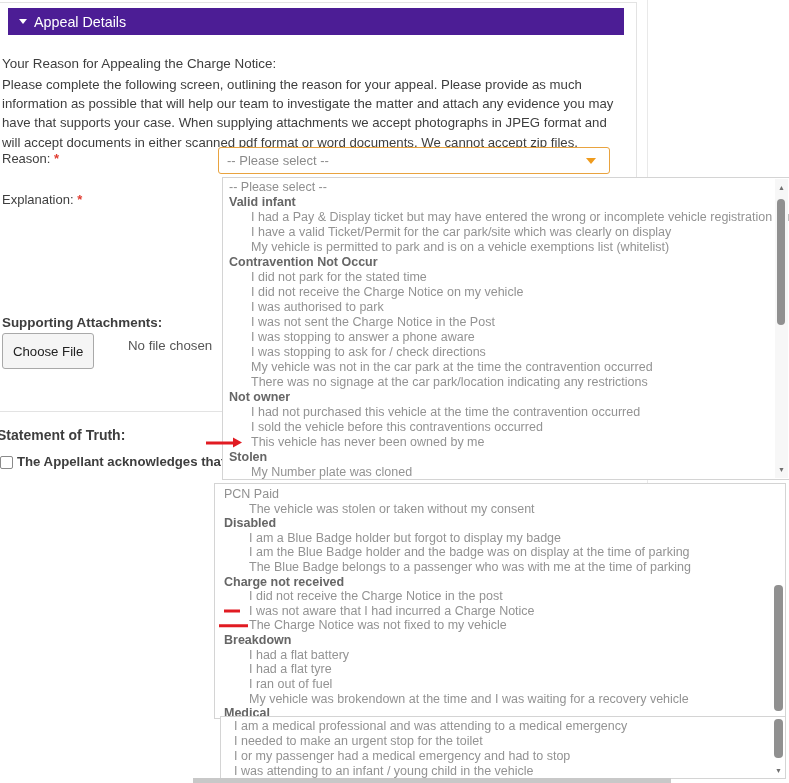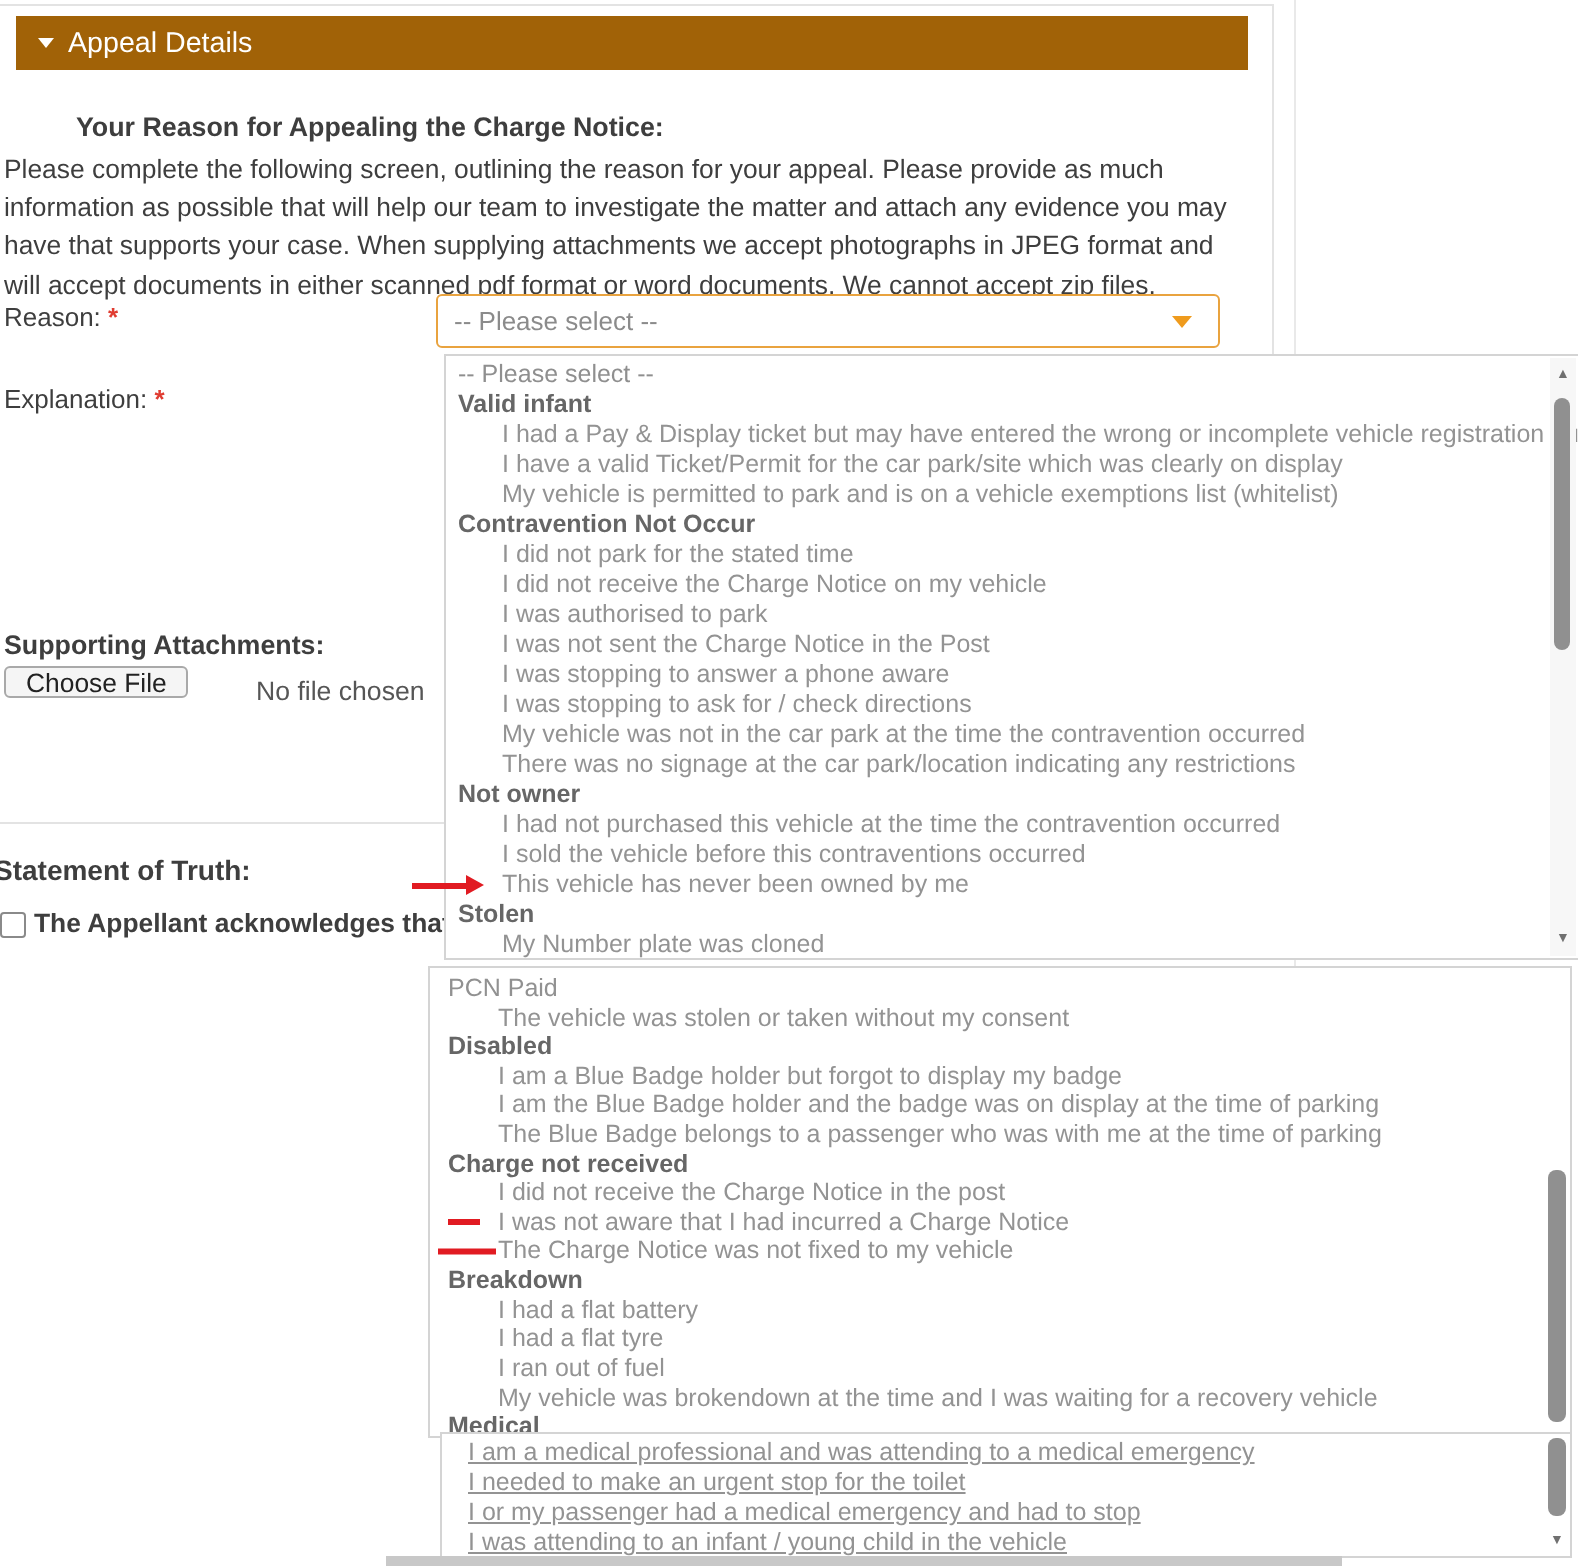--- a/index.html
+++ b/index.html
@@ -1,31 +1,31 @@
 <!DOCTYPE html>
 <html><head>
 <meta charset="utf-8">
 <style>
   html,body{margin:0;padding:0;background:#fff;}
   .stage{position:relative;width:789px;height:783px;background:#fff;overflow:hidden;
          font-family:"Liberation Sans",sans-serif;color:#3e3e3e;}
   .panel{position:absolute;left:-2px;top:2px;width:637px;height:408px;border:1px solid #e3e3e3;background:#fff;}
   .vline{position:absolute;left:647px;top:0;width:1px;height:483px;background:#e9e9e9;}
-  .bar{position:absolute;left:8px;top:8px;width:616px;height:27px;background:#a16207;color:#fff;
+  .bar{position:absolute;left:8px;top:8px;width:616px;height:27px;background:#4c1d95;color:#fff;
        display:flex;align-items:center;gap:7px;padding-left:11px;box-sizing:border-box;font-size:14.3px;}
   .caret-down{width:0;height:0;border-left:4px solid transparent;border-right:4px solid transparent;border-top:5px solid #fff;}
-  .h1{position:absolute;left:2px;top:56px;font-weight:bold;font-size:13.4px;margin-left:36px;}
+  .h1{position:absolute;left:2px;top:56px;font-weight:normal;font-size:13.4px;}
   .para{position:absolute;left:2px;top:75px;width:622px;font-size:13.2px;line-height:19.2px;}
   .lbl{position:absolute;left:2px;font-size:13px;}
   .lbl.reason{top:151px;} .lbl.expl{top:192px;}
   .req{color:#e03c31;font-weight:bold;}
   .h2{position:absolute;font-weight:bold;font-size:13.4px;}
   .h2.attach{left:2px;top:315px;}
   .h2.sot{left:-3px;top:427px;font-size:14px;}
-  .file-btn{position:absolute;left:2px;top:333px;height:16px;padding:0 10px;font-family:"Liberation Sans",sans-serif;
+  .file-btn{position:absolute;left:2px;top:333px;height:36px;padding:0 10px;font-family:"Liberation Sans",sans-serif;
             font-size:13.2px;color:#222;background:#f5f5f5;border:1px solid #a9a9a9;border-radius:3px;}
   .file-status{position:absolute;left:128px;top:338px;font-size:13.3px;color:#565656;}
   .cb{position:absolute;left:0;top:456px;width:11px;height:11px;border:1px solid #8a8a8a;border-radius:2px;background:#fff;}
   .cb-label{position:absolute;left:17px;top:454px;font-weight:bold;font-size:13.2px;white-space:nowrap;}
   .select{position:absolute;left:218px;top:147px;width:392px;height:27px;border:1px solid #e9a33f;border-radius:3px;
           background:#fff;box-sizing:border-box;}
   .select .val{position:absolute;left:8px;top:0;line-height:25px;font-size:13px;color:#8b8b8b;}
   .sel-caret{position:absolute;right:13px;top:10px;width:0;height:0;border-left:5px solid transparent;
              border-right:5px solid transparent;border-top:6px solid #ef9b1d;}
   .dd{position:absolute;background:#fff;border:1px solid #d4d4d4;}
@@ -35,21 +35,21 @@
   .rows{position:absolute;left:0;top:2px;right:14px;}
   .dd2 .rows{top:3px;} .dd3 .rows{top:2px;}
   .row{position:relative;white-space:nowrap;overflow:visible;font-size:12.5px;}
   .dd1 .row{height:15px;line-height:15px;}
   .dd2 .row{height:14.62px;line-height:14.62px;}
   .dd3 .row{height:15px;line-height:15px;}
   .row.option{color:#939393;} .row.placeholder{color:#8f8f8f;}
   .row.group{color:#666;font-weight:bold;} .row.group_plain{color:#919191;}
   .dd1 .row.option{padding-left:28px;} .dd1 .row.group,.dd1 .row.placeholder{padding-left:6px;}
   .dd2 .row.option{padding-left:34px;} .dd2 .row.group,.dd2 .row.group_plain{padding-left:9px;}
-  .dd3 .row.option{padding-left:13px;text-decoration:underline;}
+  .dd3 .row.option{padding-left:13px;}
   .sb{position:absolute;right:1px;top:1px;bottom:1px;width:13px;background:#f7f7f7;}
   .sb-up,.sb-down{position:absolute;left:0;width:13px;height:13px;text-align:center;font-size:7px;line-height:13px;color:#707070;}
   .sb-up{top:2px;} .sb-down{bottom:2px;}
   .sb-thumb{position:absolute;background:#909090;border-radius:4px;}
   .t1{left:2px;width:8px;top:20px;height:126px;}
   .t2{right:2px;width:9px;top:101px;height:126px;}
   .t3{right:2px;width:9px;top:2px;height:39px;}
   .d3{position:absolute;right:0;bottom:1px;width:13px;height:12px;text-align:center;font-size:7px;line-height:12px;color:#707070;}
   .mark{position:absolute;top:50%;transform:translateY(-50%);}
   .mark i{display:block;position:absolute;}

